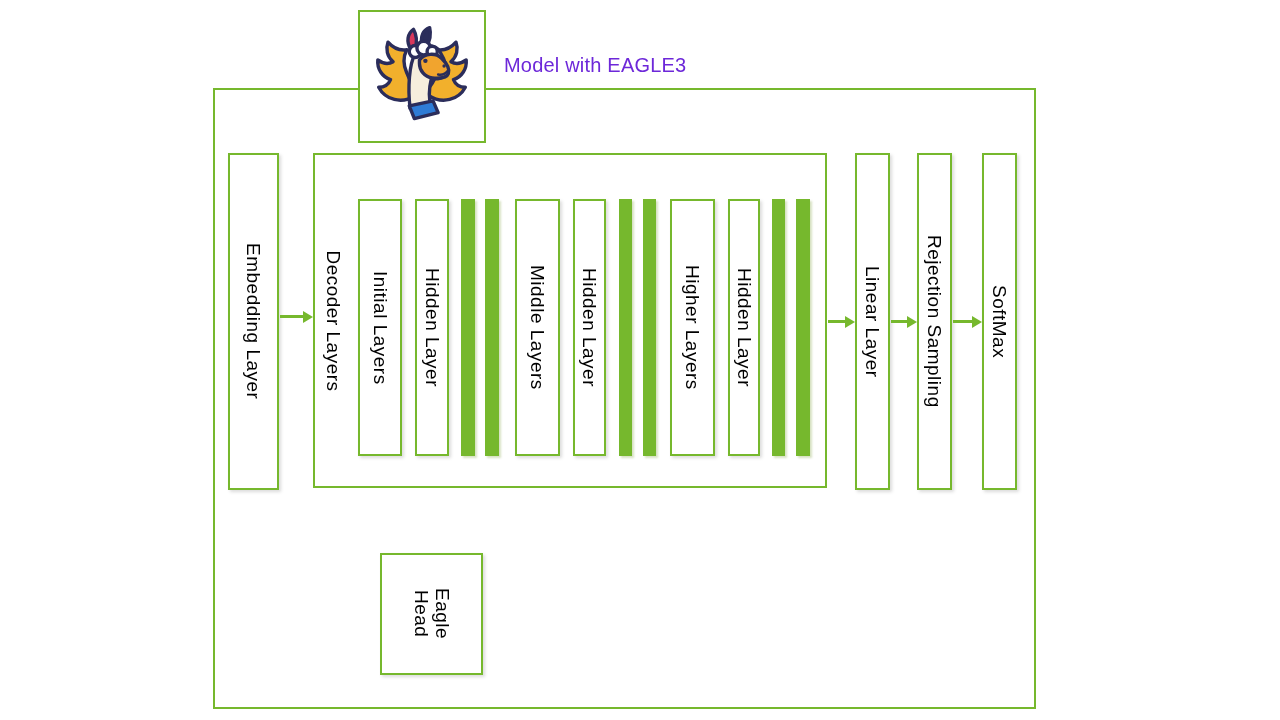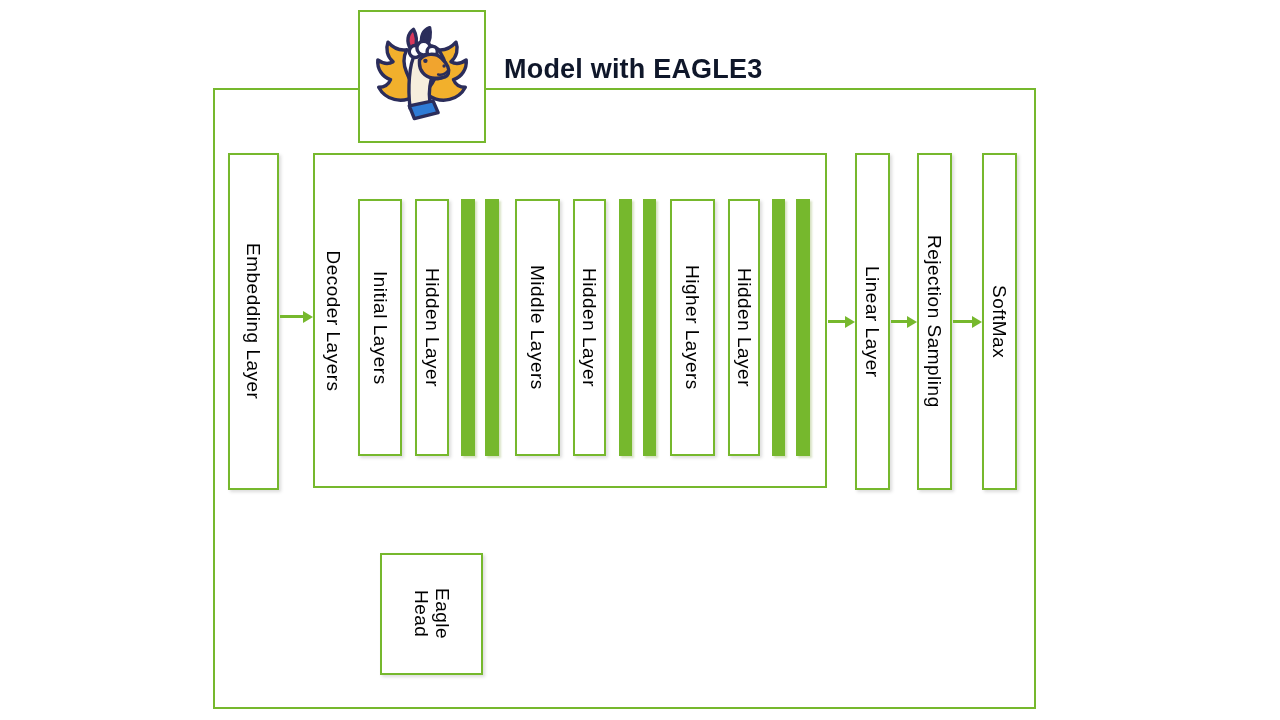--- a/index.html
+++ b/index.html
@@ -16,21 +16,21 @@
     position:absolute;left:213px;top:88px;width:819px;height:617px;
     border:2px solid var(--green);background:transparent;z-index:0;
   }
   .logo-box{
     position:absolute;left:358px;top:10px;width:124px;height:129px;
     border:2px solid var(--green);background:#ffffff;z-index:2;
     display:flex;align-items:center;justify-content:center;
   }
   .title{
     position:absolute;left:504px;top:54px;z-index:2;
-    font-size:27px;font-weight:700;letter-spacing:.2px;color:#0f172a;
+    font-size:20px;font-weight:400;letter-spacing:.2px;color:#6d28d9;
     white-space:nowrap;
   }
   .vbox{
     position:absolute;background:#ffffff;border:2px solid var(--green);
     display:flex;align-items:center;justify-content:center;z-index:1;
     box-shadow:2px 2px 3px rgba(130,130,130,.28);
   }
   .group-box{
     position:absolute;background:#ffffff;border:2px solid var(--green);z-index:1;
   }

